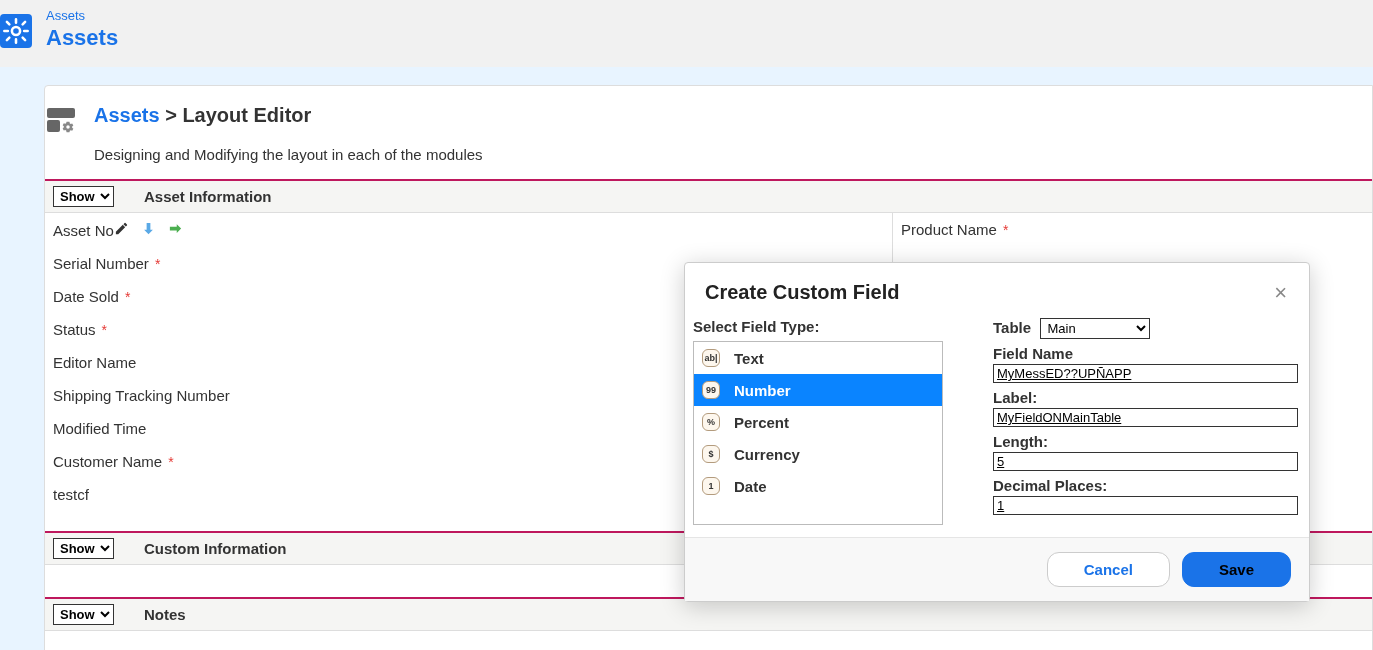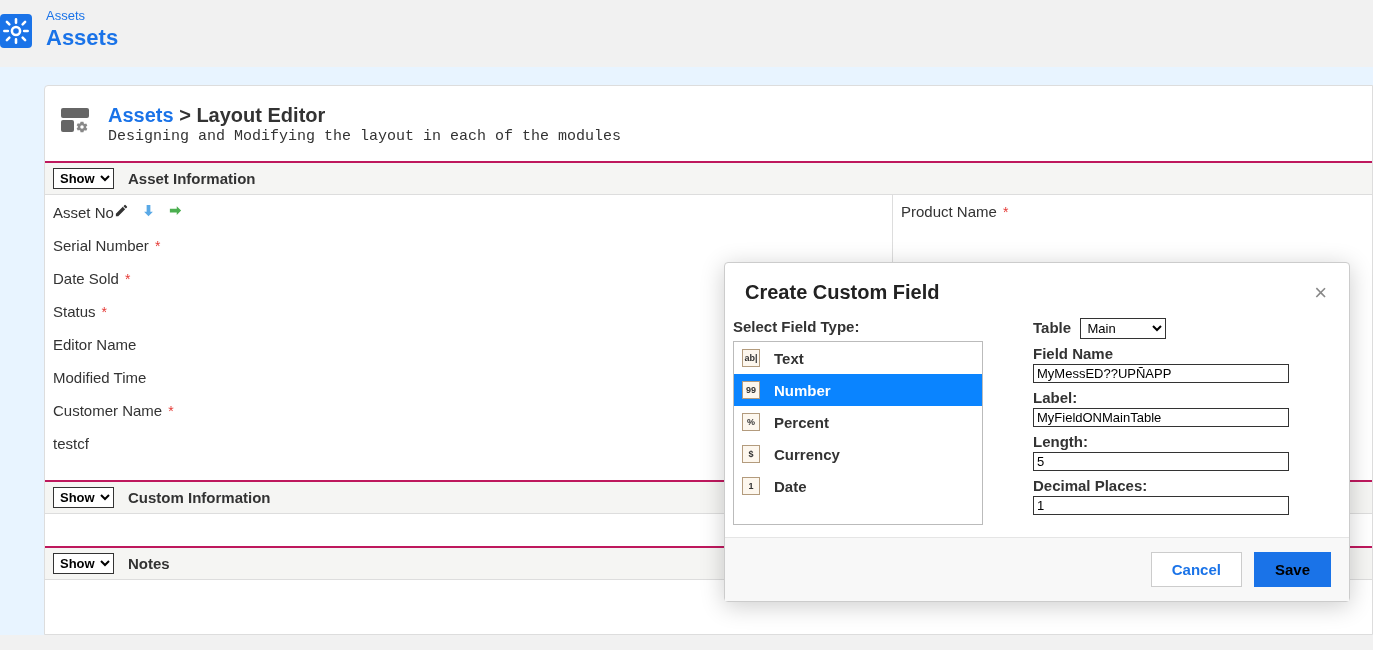--- a/index.html
+++ b/index.html
@@ -48,21 +48,21 @@
     .panel {
       background: #fff;
       border: 1px solid #ddd;
       border-top-left-radius: 4px;
       min-height: 550px;
       padding-bottom: 20px;
     }
     .panel-header {
       display: flex;
       align-items: flex-start;
-      padding: 18px 0 16px 16px;
+      padding: 18px 0 16px 2px;
     }
     .header-icon {
       display: inline-flex;
       flex-direction: column;
       gap: 2px;
       margin-top: 4px;
     }
     .header-icon .bar1 { width: 28px; height: 10px; background: #666; border-radius: 2px; }
     .header-icon .row2 { display: flex; gap: 2px; }
     .header-icon .sq { width: 13px; height: 12px; background: #666; border-radius: 2px; }
@@ -72,43 +72,42 @@
     }
     .panel-title .crumb {
       font-size: 20px;
       font-weight: 700;
       color: #333;
     }
     .panel-title .crumb a { color: #1a73e8; text-decoration: none; }
     .panel-title .desc {
       font-size: 15px;
       color: #333;
-      margin-top: 1px;
-      font-family: Liberation Mono, monospace;
+      margin-top: 19px;
     }
 
     .section-bar {
       background: #f5f5f3;
       border-top: 2px solid #be185d;
       border-bottom: 1px solid #ddd;
       display: flex;
       align-items: center;
       padding: 5px 8px;
     }
     .section-bar select {
       border: 1px solid #333;
       font-size: 13px;
       font-weight: 700;
       padding: 1px 2px;
       background: #fff;
     }
     .section-bar .section-title {
       font-weight: 700;
       font-size: 15px;
-      margin-left: 14px;
+      margin-left: 30px;
     }
     .double-cols {
       display: flex;
     }
     .col-left {
       width: 848px;
       border-right: 1px solid #ddd;
     }
     .col-right {
       flex: 1;
@@ -123,21 +122,21 @@
     }
     .field-row .lbl { display: inline-flex; align-items: center; gap: 6px; }
     .field-row .req { color: #e53935; font-size: 14px; }
     .row-icons { display: inline-flex; gap: 12px; align-items: center; padding-right: 6px; }
     .row-icons svg { width: 15px; height: 15px; }
 
     
     .modal {
       position: absolute;
       top: 262px;
-      left: 724px;
+      left: 684px;
       width: 626px;
       background: #fff;
       border: 1px solid #ccc;
       box-shadow: 0 4px 24px rgba(0,0,0,0.2);
       border-radius: 4px;
       z-index: 100;
     }
     .modal-header {
       padding: 18px 22px 14px 20px;
       display: flex;
@@ -165,56 +164,56 @@
       gap: 14px;
       padding: 7px 8px;
       font-size: 15px;
       font-weight: 700;
       cursor: pointer;
     }
     .type-item.selected { background: #0a84ff; color: #fff; }
     .type-icon {
       width: 18px; height: 18px;
       border: 1px solid #b39b7d;
-      border-radius: 0;
+      border-radius: 6px;
       display: inline-flex;
       align-items: center;
       justify-content: center;
       font-size: 9px;
       background: #fdf7ee;
       color: #333;
       font-weight: 700;
       flex-shrink: 0;
       font-family: Arial, sans-serif;
     }
     .type-item.selected .type-icon { background: #fdf7ee; color: #333; }
     .form-panel { flex: 1; }
     .form-panel .fld { margin-bottom: 6px; }
     .form-panel .fld label { font-weight: 700; font-size: 15px; display: inline-block; margin-bottom: 2px; }
     .form-panel .fld select, .form-panel .fld input[type=text] {
       border: 1px solid #333;
       font-size: 13px;
       padding: 1px 3px;
       background: #fff;
     }
-    .form-panel .fld select { width: 86px; margin-left: 4px; }
-    .form-panel .fld input[type=text] { width: 256px; display: block; }
+    .form-panel .fld select { width: 110px; margin-left: 4px; }
+    .form-panel .fld input[type=text] { width: 305px; display: block; text-decoration: underline; }
     .modal-footer {
       background: #f8f8f8;
       border-top: 1px solid #e5e5e5;
       padding: 14px 18px;
       display: flex;
       justify-content: flex-end;
       gap: 12px;
     }
     .btn {
       font-size: 15px;
       font-weight: 700;
-      padding: 8px 20px;
-      border-radius: 0;
+      padding: 8px 36px;
+      border-radius: 12px;
       cursor: pointer;
     }
     .btn-cancel { background: #fff; border: 1px solid #ccc; color: #1a73e8; }
     .btn-save { background: #1a73e8; border: 1px solid #1a73e8; color: #000000; }
   </style>
 </head>
 <body>
 
 <div class="top-header">
   <div class="logo-block">
@@ -294,20 +293,25 @@
               <span class="req">*</span>
             </span>
           </div>
           <div class="field-row">
             <span class="lbl">
               <span>Editor Name</span>
             </span>
           </div>
           <div class="field-row">
             <span class="lbl">
+              <span>Shipping Tracking Number</span>
+            </span>
+          </div>
+          <div class="field-row">
+            <span class="lbl">
               <span>Modified Time</span>
             </span>
           </div>
           <div class="field-row">
             <span class="lbl">
               <span>Customer Name</span>
               <span class="req">*</span>
             </span>
           </div>
           <div class="field-row">

